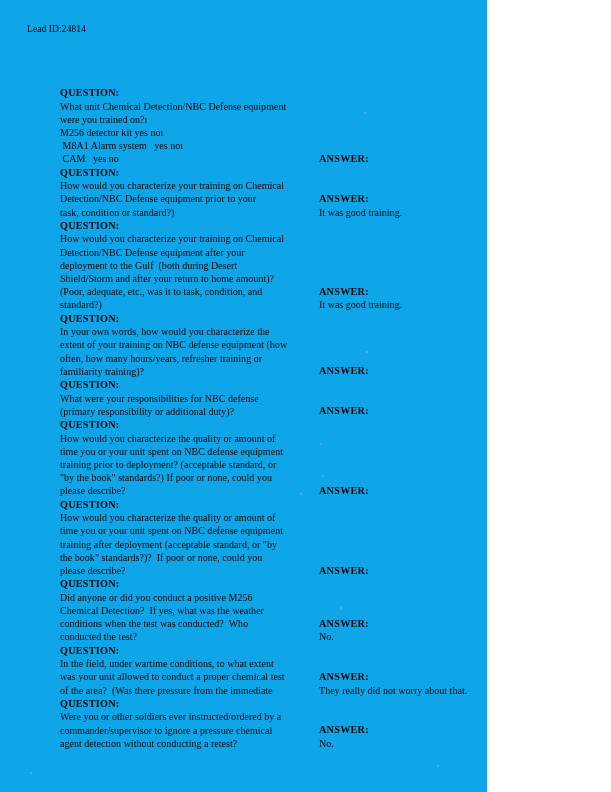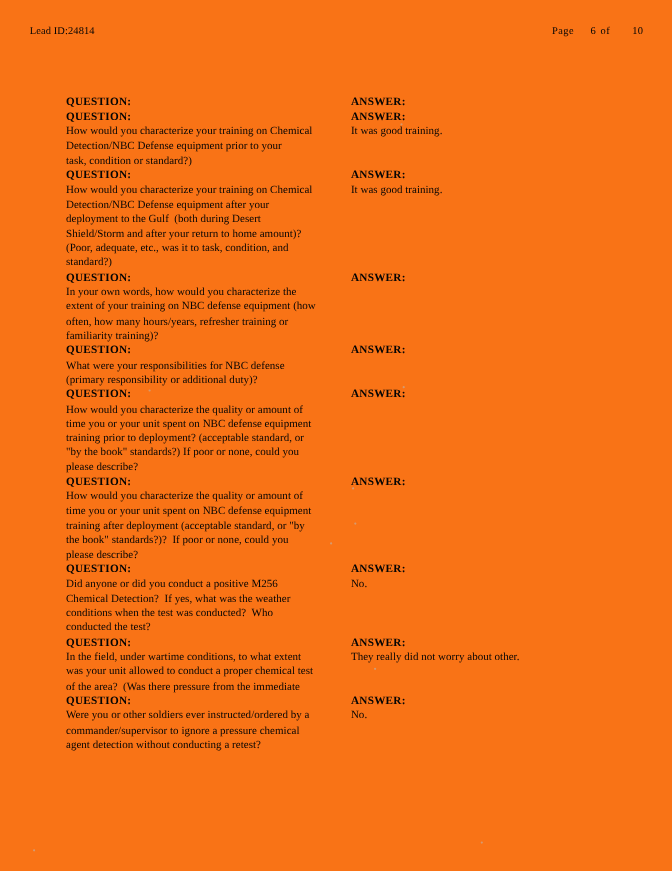--- a/index.html
+++ b/index.html
@@ -7,23 +7,23 @@
     margin: 0;
     padding: 0;
     background: #ffffff;
   }
   body {
     font-family: "Liberation Serif", "DejaVu Serif", serif;
     color: #050505;
   }
   .page {
     position: relative;
-    width: 611px;
+    width: 487px;
     height: 792px;
-    background: #f97316;
+    background: #0ea5e9;
     overflow: hidden;
     box-sizing: border-box;
   }
 
   
   .page-header {
     position: absolute;
     top: 24px;
     left: 0;
     width: 611px;
@@ -57,21 +57,21 @@
     width: 611px;
   }
   .qa-block {
     position: relative;
     display: block;
     width: 611px;
   }
   .qa-inner {
     position: relative;
     display: flex;
-    align-items: flex-start;
+    align-items: flex-end;
   }
   .col-question {
     width: 243px;
     margin-left: 60px;
     flex: 0 0 243px;
   }
   .col-answer {
     width: 265px;
     margin-left: 16px;
     flex: 0 0 265px;
@@ -118,20 +118,27 @@
     <div class="page-number">
       <span class="pn-word">Page</span><span class="pn-cur">6</span><span class="pn-of">of</span><span class="pn-total">10</span>
     </div>
   </div>
 
   <div class="qa-body" id="qa-body">
       <div class="qa-block">
         <div class="qa-inner">
           <div class="col-question">
             <div class="qa-label">QUESTION:</div>
+            <div class="qa-text">
+              <span class="ln">What unit Chemical Detection/NBC Defense equipment</span>
+              <span class="ln">were you trained on?ı</span>
+              <span class="ln">M256 detector kit yes noı</span>
+              <span class="ln"> M8A1 Alarm system   yes noı</span>
+              <span class="ln"> CAM   yes no</span>
+            </div>
           </div>
           <div class="col-answer">
             <div class="qa-label">ANSWER:</div>
           </div>
         </div>
       </div>
       <div class="qa-block">
         <div class="qa-inner">
           <div class="col-question">
             <div class="qa-label">QUESTION:</div>
@@ -259,21 +266,21 @@
             <div class="qa-label">QUESTION:</div>
             <div class="qa-text">
               <span class="ln">In the field, under wartime conditions, to what extent</span>
               <span class="ln">was your unit allowed to conduct a proper chemical test</span>
               <span class="ln">of the area?  (Was there pressure from the immediate</span>
             </div>
           </div>
           <div class="col-answer">
             <div class="qa-label">ANSWER:</div>
             <div class="qa-answer-text">
-              <span class="ln">They really did not worry about other.</span>
+              <span class="ln">They really did not worry about that.</span>
             </div>
           </div>
         </div>
       </div>
       <div class="qa-block">
         <div class="qa-inner">
           <div class="col-question">
             <div class="qa-label">QUESTION:</div>
             <div class="qa-text">
               <span class="ln">Were you or other soldiers ever instructed/ordered by a</span>

